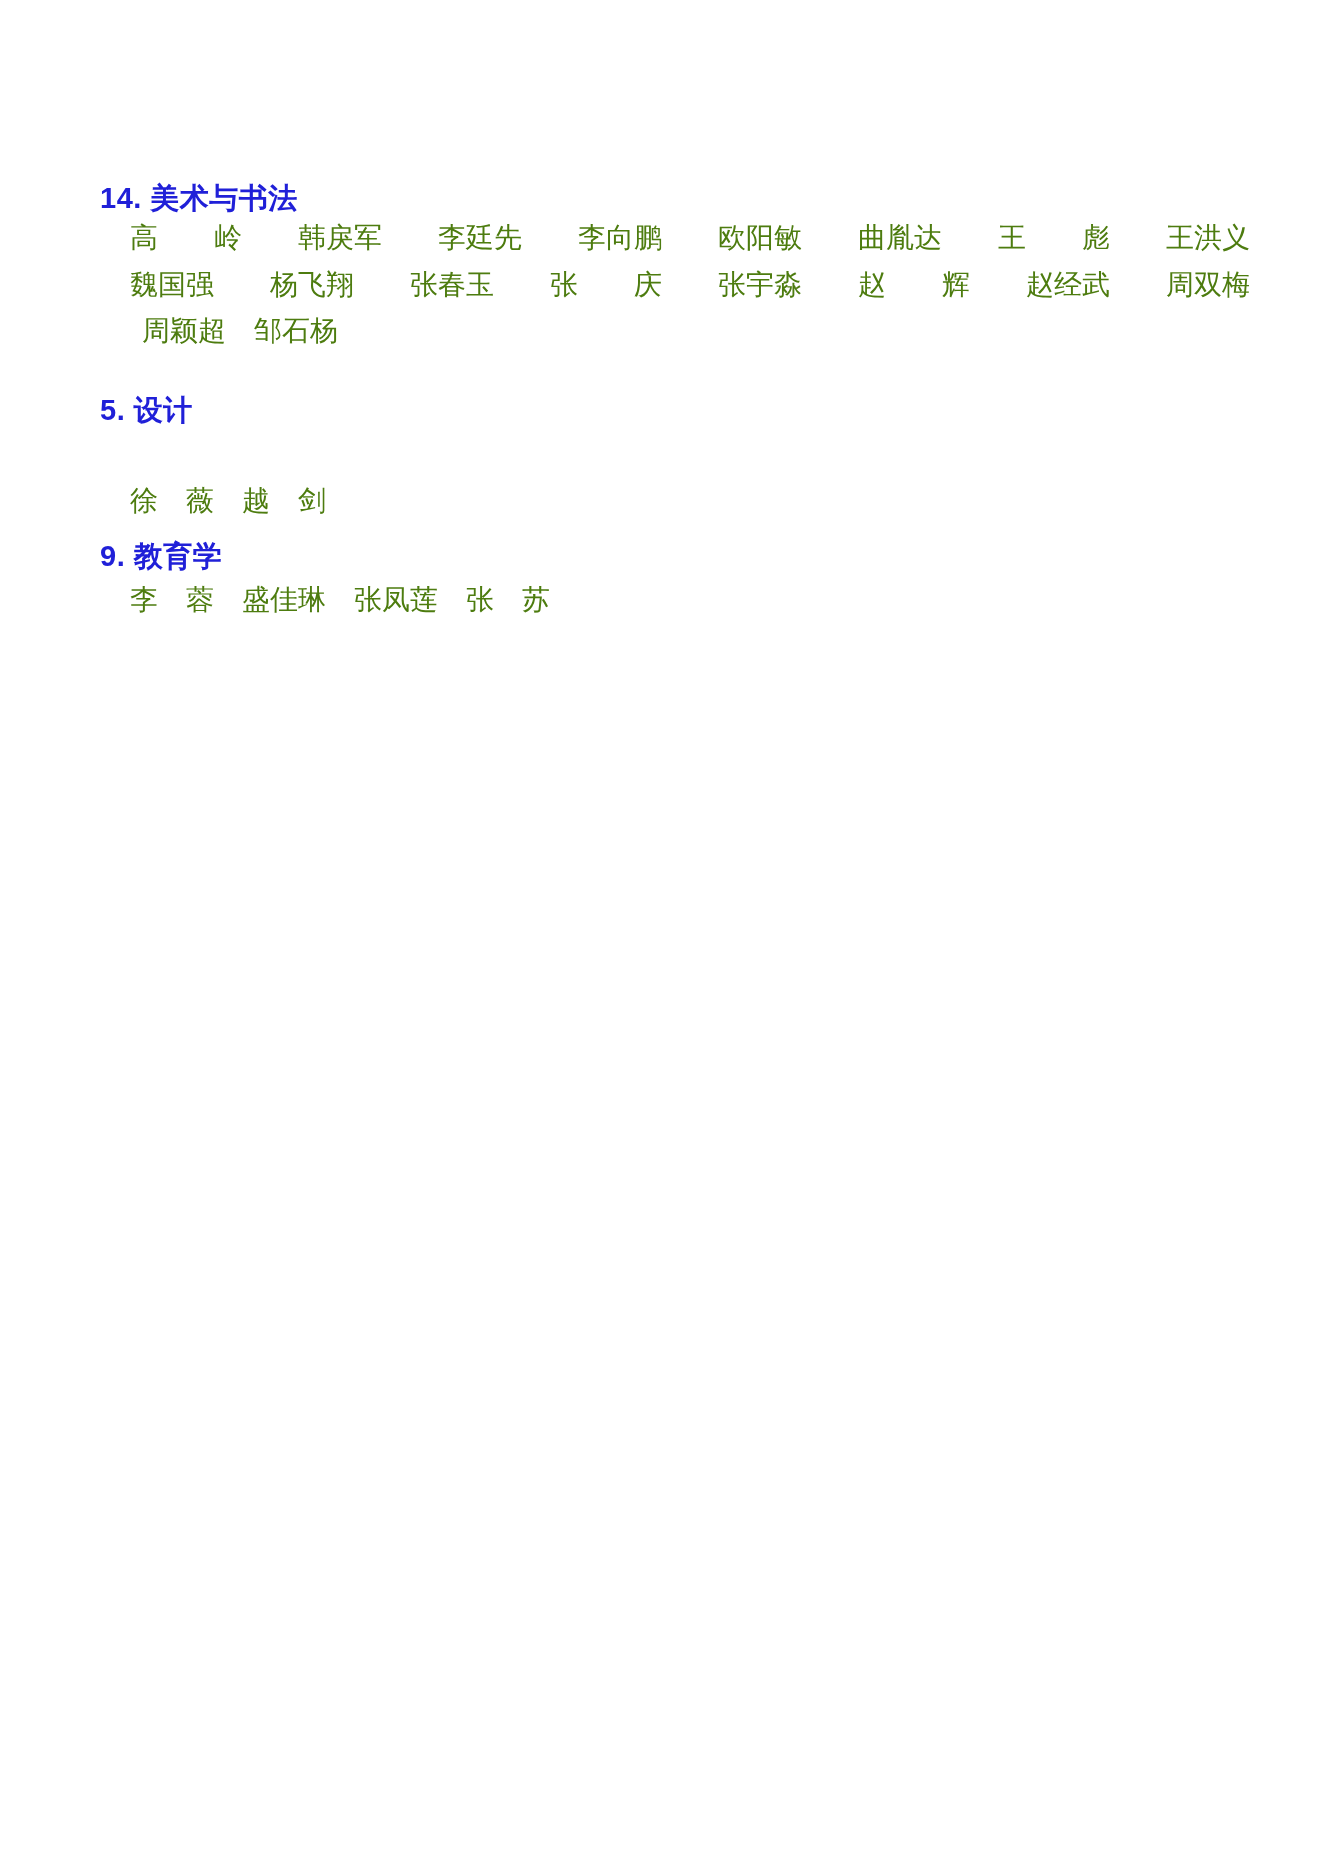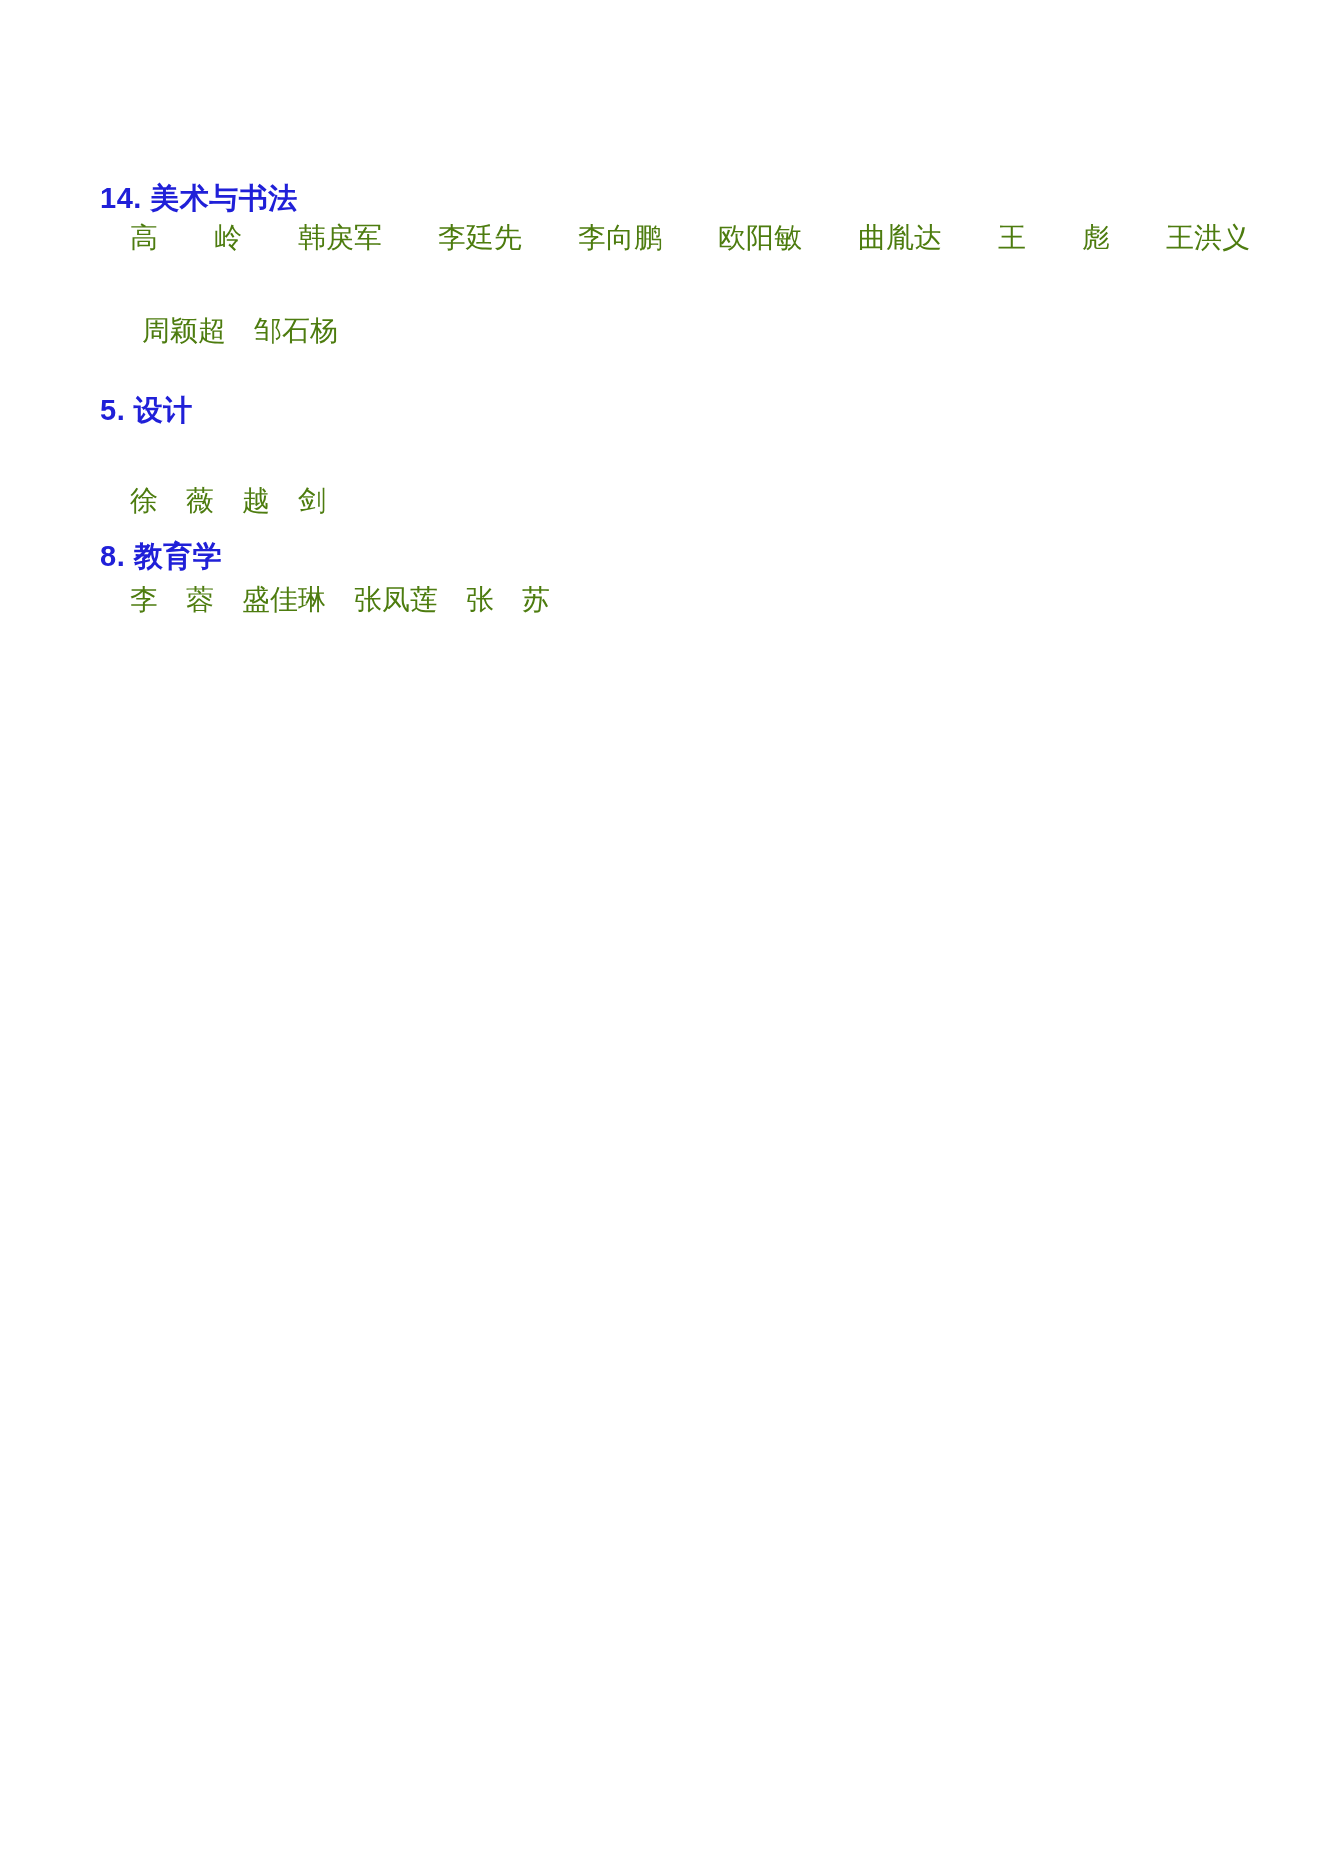--- a/index.html
+++ b/index.html
@@ -47,21 +47,22 @@
   .y-h16 { top: 541px; }
   .y-r6  { top: 585px; }
 </style>
 </head>
 <body>
 
 <div class="page">
 
   <div class="section-heading y-h14">14. 美术与书法</div>
   <div class="names-row y-r1">高　　岭　　韩戾军　　李廷先　　李向鹏　　欧阳敏　　曲胤达　　王　　彪　　王洪义</div>
+  <div class="names-row y-r2">魏国强　　杨飞翔　　张春玉　　张　　庆　　张宇淼　　赵　　辉　　赵经武　　周双梅</div>
   <div class="names-row y-r3">周颖超　邹石杨</div>
 
   <div class="section-heading y-h15">5. 设计</div>
   <div class="names-row y-r5">徐　薇　越　剑</div>
 
-  <div class="section-heading y-h16">8. 教育学</div>
+  <div class="section-heading y-h16">9. 教育学</div>
   <div class="names-row y-r6">李　蓉　盛佳琳　张凤莲　张　苏</div>
 
 </div>
 
 </body></html>

